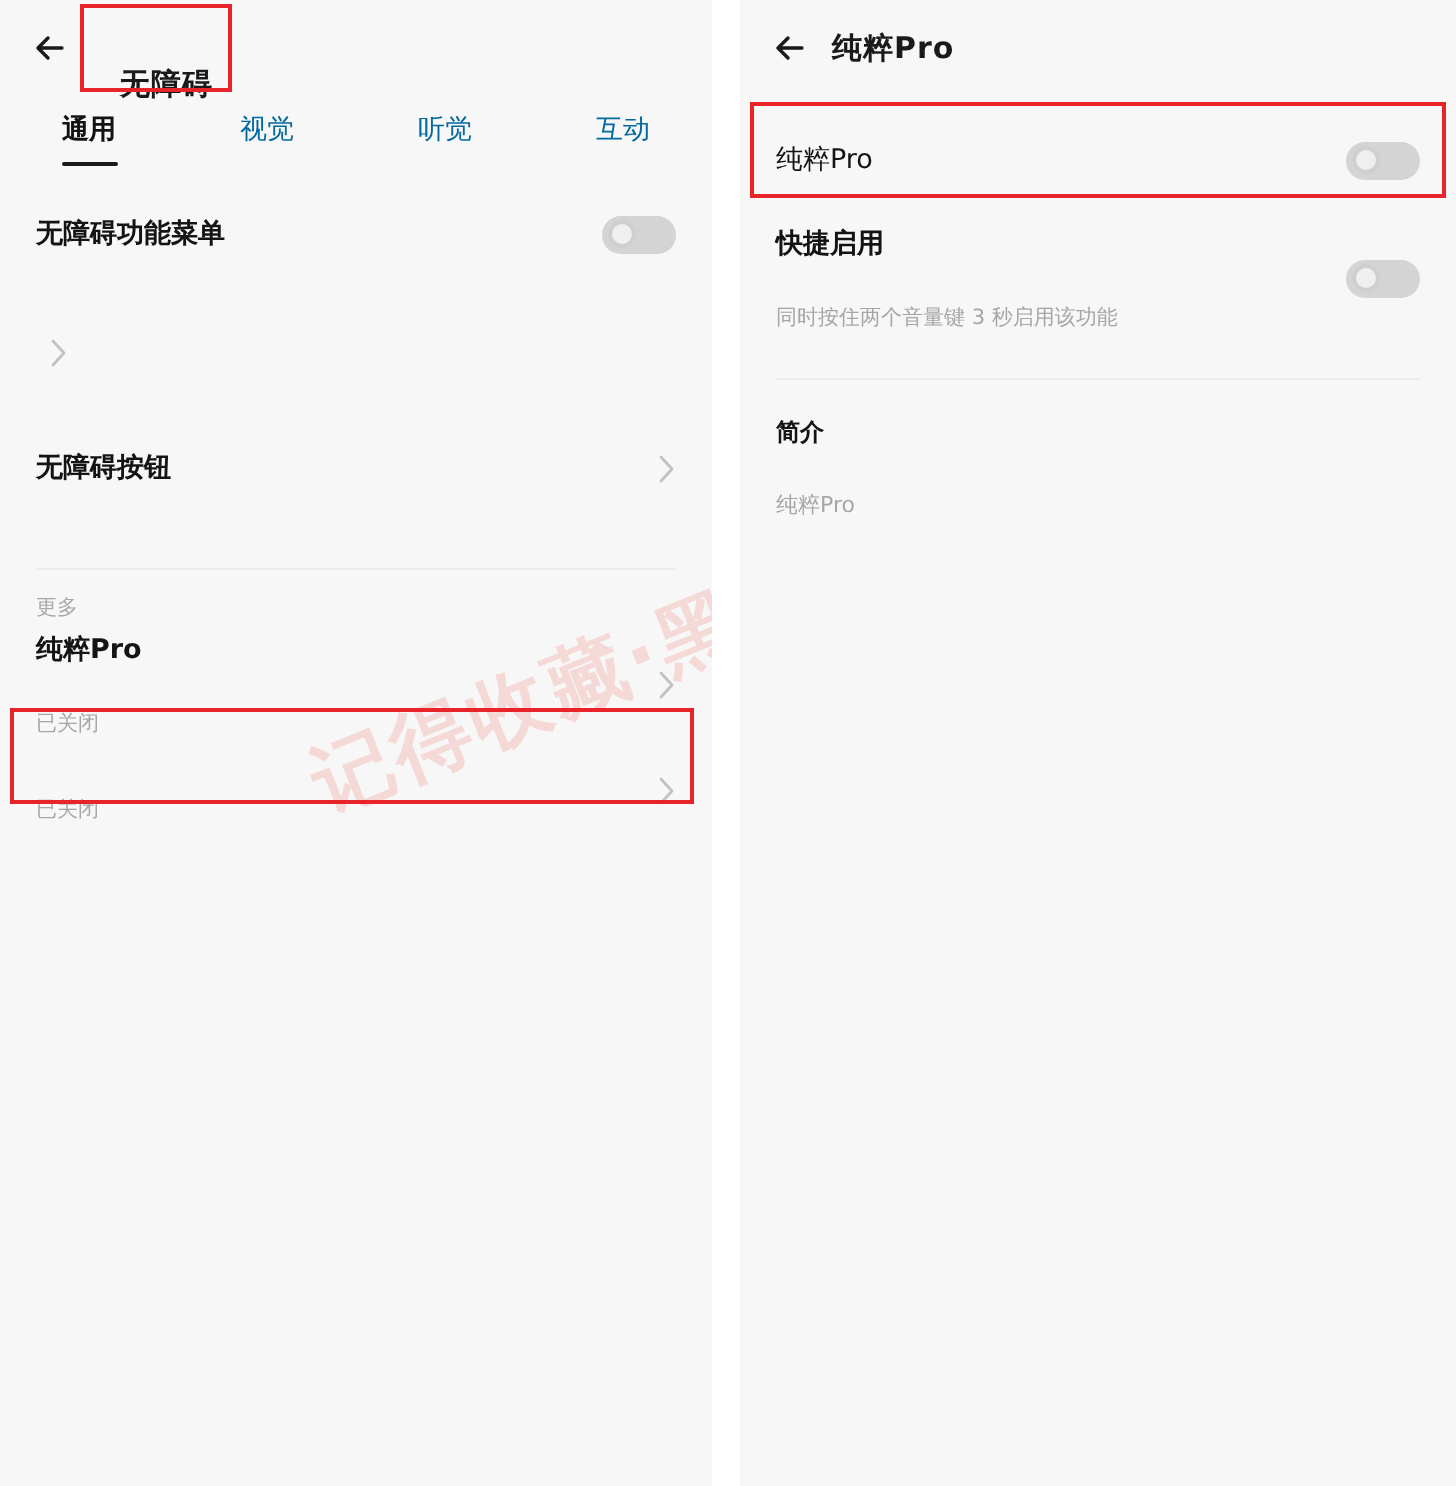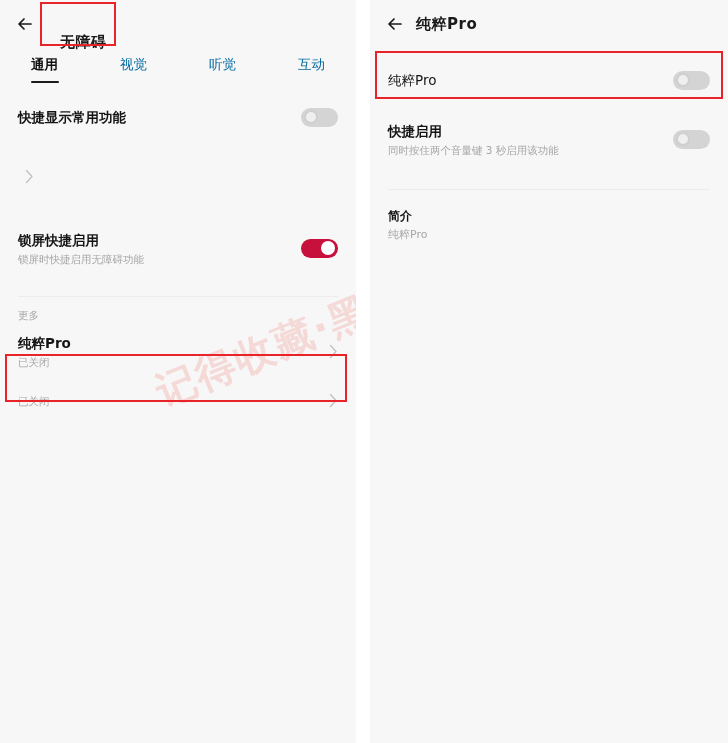--- a/index.html
+++ b/index.html
@@ -97,21 +97,21 @@
     color: #141414;
     font-weight: 700;
     line-height: 20px;
     white-space: nowrap;
   }
   .row-title.reg { font-weight: 400; }
   .row-sub {
     font-size: 10.5px;
     color: #a6a6a6;
     line-height: 16px;
-    margin-top: 1px;
+    margin-top: 19px;
     white-space: nowrap;
   }
   .row-tall { min-height: 56px; gap: 44px; }
 
   
   .chevron { flex: none; width: 16px; display: flex; justify-content: flex-end; }
   .chevron svg { display: block; }
 
   
   .toggle {
@@ -206,51 +206,52 @@
         <span>听觉</span>
       </div>
       <div class="tab">
         <span>互动</span>
       </div>
     </div>
 
 
     <div class="row" style="min-height:46px">
       <div class="row-text">
-        <div class="row-title">快捷显示常用功能</div>
+        <div class="row-title">无障碍功能菜单</div>
       </div>
       <div class="toggle">
         <div class="knob"></div>
       </div>
     </div>
 
     <div class="spacer-sm"></div>
 
     <div class="row row-tall">
       <div class="chevron">
         <svg width="9" height="15" viewBox="0 0 9 15">
             <path d="M1.5 1.5 L7 7.5 L1.5 13.5" fill="none" stroke="#c2c2c2" stroke-width="1.4" stroke-linecap="round" stroke-linejoin="round"></path>
           </svg>
       </div>
     </div>
 
     <div class="spacer-sm"></div>
 
+    <div class="row" style="min-height:44px">
+      <div class="row-text">
+        <div class="row-title">无障碍按钮</div>
+      </div>
+      <div class="chevron">
+        <svg width="9" height="15" viewBox="0 0 9 15">
+            <path d="M1.5 1.5 L7 7.5 L1.5 13.5" fill="none" stroke="#c2c2c2" stroke-width="1.4" stroke-linecap="round" stroke-linejoin="round"></path>
+          </svg>
+      </div>
+    </div>
 
     <div class="spacer-sm"></div>
 
-    <div class="row row-tall">
-      <div class="row-text">
-        <div class="row-title">锁屏快捷启用</div>
-        <div class="row-sub">锁屏时快捷启用无障碍功能</div>
-      </div>
-      <div class="toggle on">
-        <div class="knob"></div>
-      </div>
-    </div>
 
     <div class="spacer-md"></div>
     <div class="divider"></div>
 
     <div class="section-label" style="padding-top:12px">更多</div>
 
     <div class="row row-tall" style="min-height:48px">
       <div class="row-text">
         <div class="row-title">纯粹Pro</div>
         <div class="row-sub">已关闭</div>

